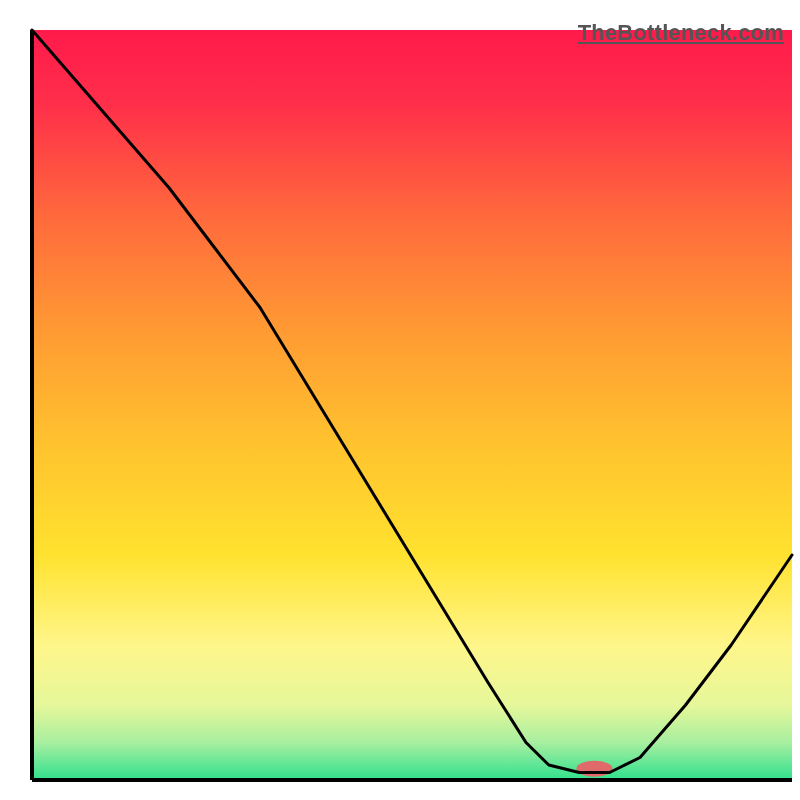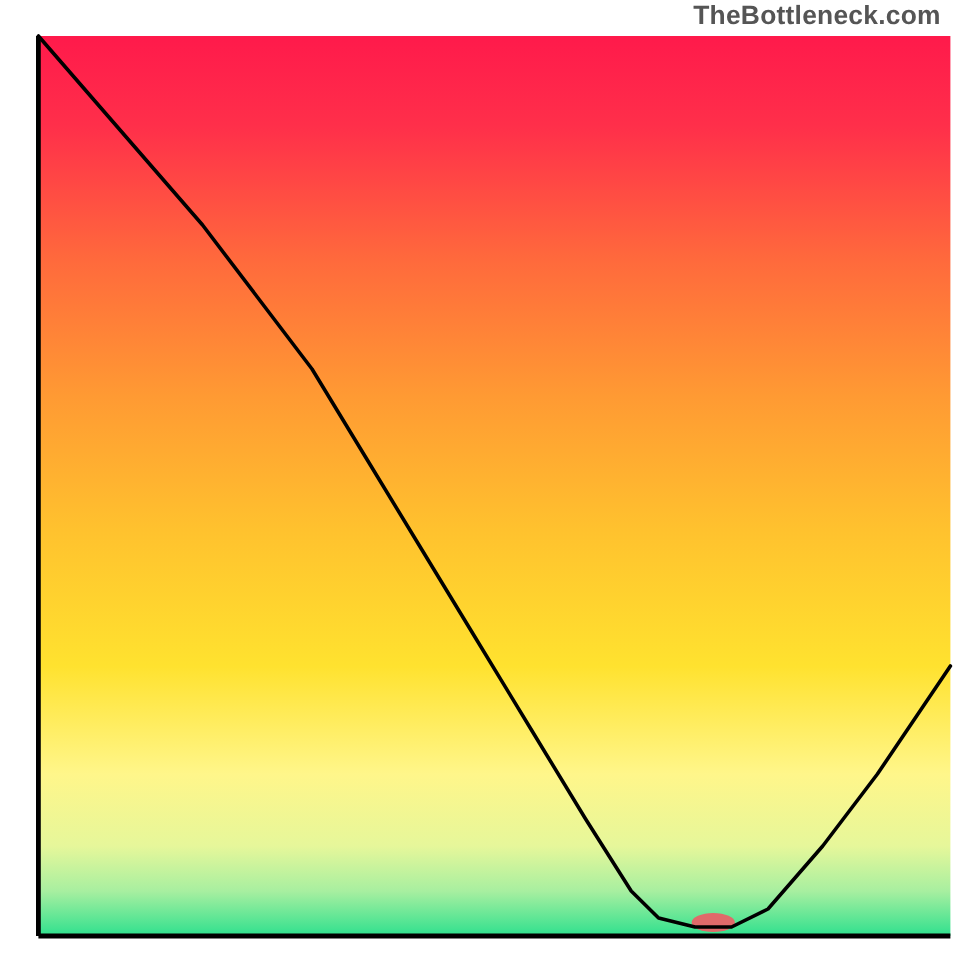--- a/index.html
+++ b/index.html
@@ -10,26 +10,27 @@
     background: #ffffff;
     font-family: Arial, Helvetica, sans-serif;
   }
   .frame {
     position: relative;
     width: 800px;
     height: 800px;
   }
   .watermark {
     position: absolute;
-    top: 0;
+    top: 20px;
     right: 16px;
     font-size: 22px;
     color: #555555;
     font-weight: 600;
     letter-spacing: 0.2px;
+    text-decoration: underline;
   }
   svg {
     display: block;
   }
 </style>
 </head>
 <body>
 
 <div class="frame">
   <div class="watermark">TheBottleneck.com</div>

